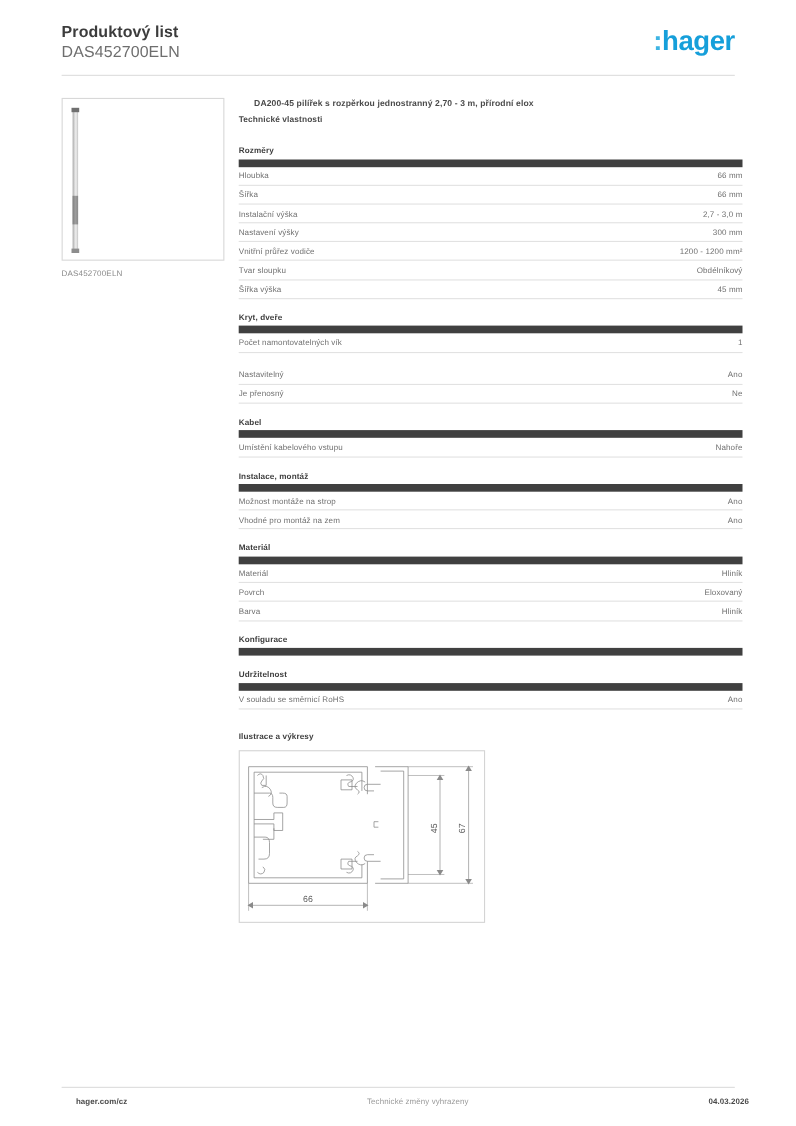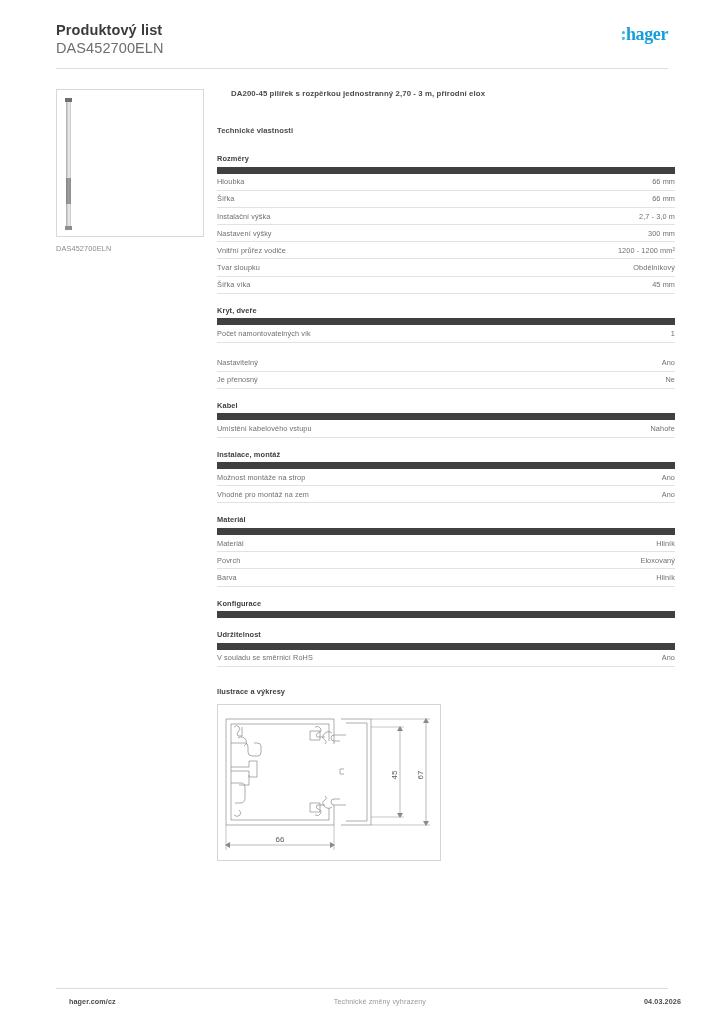--- a/index.html
+++ b/index.html
@@ -17,23 +17,23 @@
     display: flex; justify-content: space-between; align-items: flex-start;
   }
   .title-block { line-height: 1.22; }
   .doc-title {
     font-size: 14.5px; font-weight: bold; color: #3c3c3c; letter-spacing: .1px;
   }
   .doc-ref {
     font-size: 14.5px; font-weight: normal; color: #6e6e6e; letter-spacing: .1px;
   }
   .logo {
-    font-size: 18px; font-weight: bold; color: #169fda;
+    font-size: 25px; font-weight: bold; color: #169fda;
     letter-spacing: -0.4px; line-height: 1; margin-top: 3px;
-    font-family: Liberation Serif, serif;
+    font-family: Liberation Sans, sans-serif;
   }
   .logo .colon { color: #3eb4e3; }
   .header-rule {
     position: absolute; left: 56px; top: 68px; width: 612px; height: 1px;
     background: #dddddd;
   }
 
   
   .product-box {
     position: absolute; left: 56px; top: 89px; width: 148px; height: 148px;
@@ -59,21 +59,21 @@
     position: absolute; left: 56px; top: 244px; width: 160px;
     font-size: 7.3px; color: #8a8a8a; letter-spacing: .15px;
   }
 
   
   .content {
     position: absolute; left: 217px; top: 89px; width: 458px;
   }
   .product-name {
     font-size: 7.8px; font-weight: bold; color: #4a4a4a;
-    letter-spacing: .1px; margin-bottom: 28px; padding-left: 14px;
+    letter-spacing: .1px; margin-bottom: 6px; padding-left: 14px;
   }
   .tech-heading {
     font-size: 7.6px; font-weight: bold; color: #4a4a4a;
     letter-spacing: .1px; margin-bottom: 19px;
   }
   .spec-group { margin-bottom: 12px; }
   .group-title {
     font-size: 7.4px; font-weight: bold; color: #3f3f3f;
     letter-spacing: .1px; padding-bottom: 3.5px;
     border-bottom: 7px solid #404040;
@@ -160,21 +160,21 @@
           </div>
           <div class="spec-row">
             <span class="spec-label">Vnitřní průřez vodiče</span>
             <span class="spec-value">1200 - 1200 mm²</span>
           </div>
           <div class="spec-row">
             <span class="spec-label">Tvar sloupku</span>
             <span class="spec-value">Obdélníkový</span>
           </div>
           <div class="spec-row">
-            <span class="spec-label">Šířka víka</span>
+            <span class="spec-label">Šířka výška</span>
             <span class="spec-value">45 mm</span>
           </div>
         </div>
         <div class="spec-group">
           <div class="group-title">Kryt, dveře</div>
           <div class="spec-row">
             <span class="spec-label">Počet namontovatelných vík</span>
             <span class="spec-value">1</span>
           </div>
         </div>

